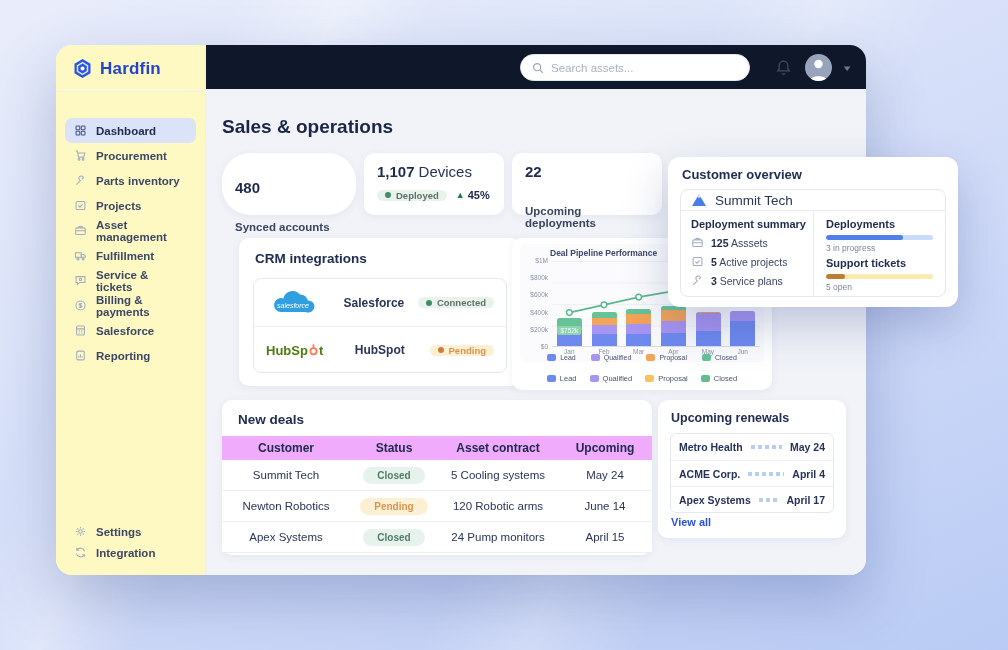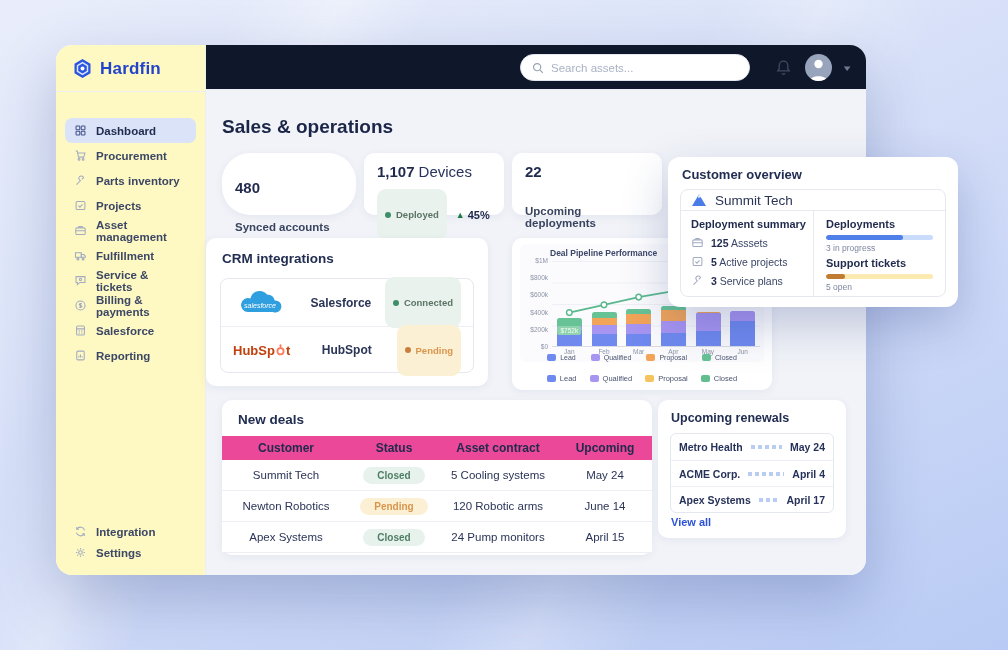--- a/index.html
+++ b/index.html
@@ -50,39 +50,39 @@
   .card{ background:#fff; border-radius:10px; box-shadow:0 2px 8px rgba(60,76,130,.07); position:absolute;}
 
   
   .stat1{ left:16px; top:63px; width:134px; height:62px; padding:26px 13px;border-radius:28px;}
   .stat2{ left:158px; top:63px; width:140px; height:62px; padding:10px 13px;}
   .stat3{ left:306px; top:63px; width:150px; height:62px; padding:10px 13px;}
   .stat-value{ font-size:15px; font-weight:bold; color:#1f2a4d;}
   .stat-suffix{ font-size:15px; color:#27335a; margin-left:4px; font-weight:400;}
   .stat-label{ font-size:11.5px; color:#39445f; margin-top:25px; font-weight:600;}
   .stat-badges{ display:flex; align-items:center; gap:9px; margin-top:8px;}
-  .pill{ display:inline-flex; align-items:center; gap:5px; border-radius:9px; padding:20px 8px; font-size:9.5px; font-weight:600;}
+  .pill{ display:inline-flex; align-items:center; gap:5px; border-radius:9px; padding:0 8px; font-size:9.5px; font-weight:600;}
   .pill-green{ background:#e9f2ec; color:#5b7466;}
   .pill-amber{ background:#fcf0d4; color:#d9954c;}
   .dot{ width:6px; height:6px; border-radius:50%;}
   .dot-green{ background:#3e8e68;}
   .dot-amber{ background:#c97e3f;}
   .trend{ font-size:11px; font-weight:bold; color:#20294a; display:flex; align-items:center; gap:3px;}
   .trend .up{ color:#1e7a45; font-size:9px;}
 
   
-  .crm{ left:0; top:148px; width:282px; height:148px;}
+  .crm{ left:33px; top:148px; width:282px; height:148px;}
   .card-title{ font-size:13.5px; font-weight:bold; color:#222d52;}
   .crm .card-title{ position:absolute; left:16px; top:13px;}
   .crm-box{ position:absolute; left:14px; right:14px; top:40px; bottom:13px; border:1px solid #e6e8ef; border-radius:8px;}
   .crm-row{ display:flex; align-items:center; height:47px; padding:0 12px; cursor:pointer;}
   .crm-row + .crm-row{ border-top:1px solid #eceef3;}
   .crm-logo{ width:64px; display:flex; align-items:center; justify-content:flex-start;}
   .crm-name{ flex:1; font-size:12px; font-weight:600; color:#2a3557; text-align:center;}
-  .hubspot-word{ font-size:13px; font-weight:bold; color:#c2410c; display:flex; align-items:center;}
+  .hubspot-word{ font-size:13px; font-weight:bold; color:#4d7c0f; display:flex; align-items:center;}
 
   
   .chartcard{ left:306px; top:148px; width:260px; height:152px;}
   .chart-img{ position:absolute; left:8px; right:8px; top:6px; height:118px; background:#fbfbfd; border-radius:6px;}
   .chart-title{ position:absolute; left:6px; top:4px; font-size:8.5px; font-weight:600; color:#3d4768;margin-left:24px;}
   .yticks{ position:absolute; left:0; top:14px; width:28px; height:92px; display:flex; flex-direction:column; justify-content:space-between;}
   .yticks div{ font-size:6.5px; color:#8b93a8; text-align:right; line-height:6px;}
   .plot{ position:absolute; left:32px; right:4px; top:17px; height:86px; display:flex;
     background:linear-gradient(to bottom,#eef0f5 1px,transparent 1px); background-size:100% 21.5px;
     border-bottom:1px solid #d9dce5;}
@@ -96,21 +96,21 @@
   .legend-inner{ position:absolute; left:0; right:0; bottom:1px; display:flex; justify-content:center; gap:15px;}
   .legend-outer{ position:absolute; left:0; right:0; bottom:7px; display:flex; justify-content:center; gap:13px;}
   .lg-item{ display:flex; align-items:center; gap:4px; font-size:7px; color:#4a5470;}
   .legend-outer .lg-item{ font-size:7.5px;}
   .lg-swatch{ width:9px; height:7px; border-radius:2px; display:inline-block;}
 
   
   .deals{ left:16px; top:310px; width:430px; height:155px;}
   .deals .card-title{ position:absolute; left:16px; top:12px;}
   .deals-table{ position:absolute; left:0; right:0; top:36px;}
-  .deals-hrow{ display:flex; background:#ec4899; height:24px; align-items:center;}
+  .deals-hrow{ display:flex; background:#f0abfc; height:24px; align-items:center;}
   .deals-hcell{ font-size:12px; font-weight:bold; color:#202b4e; text-align:center;}
   .deals-row{ display:flex; height:31px; align-items:center; border-bottom:1px solid #edeff4; cursor:pointer; background:#fff;}
   .deals-cell{ font-size:11.5px; color:#2a3457; text-align:center; font-weight:400;}
   .c0{width:128px;} .c1{width:88px;} .c2{width:120px;} .c3{width:94px;}
   .table-pill{ display:inline-block; border-radius:10px; padding:3px 14px; font-size:10px; font-weight:600;}
   .tp-green{ background:#e7f2ec; color:#4e7d65;}
   .tp-amber{ background:#fcf0d4; color:#d9954c;}
 
   
   .renewals{ left:452px; top:310px; width:188px; height:138px;}
@@ -257,34 +257,34 @@
             </svg>
           </span>
         <span>Reporting</span>
       </div>
     </div>
 
     <div class="sidebar-footer">
       <div class="nav-item">
         <span class="ic">
             <svg width="13" height="13" viewBox="0 0 16 16" fill="none" stroke="#a3abc2" stroke-width="1.3">
+              <circle cx="8" cy="8" r="2.2"></circle>
+              <path d="M8 2.4v1.8M8 11.8v1.8M2.4 8h1.8M11.8 8h1.8M4 4l1.3 1.3M10.7 10.7 12 12M12 4l-1.3 1.3M5.3 10.7 4 12"></path>
+            </svg>
+          </span>
+        <span>Settings</span>
+      </div>
+      <div class="nav-item">
+        <span class="ic">
+            <svg width="13" height="13" viewBox="0 0 16 16" fill="none" stroke="#a3abc2" stroke-width="1.3">
               <path d="M13 6.5A5.2 5.2 0 0 0 3.6 5M3 9.5A5.2 5.2 0 0 0 12.4 11"></path>
               <path d="M3.4 2.6v2.6H6M12.6 13.4v-2.6H10"></path>
             </svg>
           </span>
         <span>Integration</span>
-      </div>
-      <div class="nav-item">
-        <span class="ic">
-            <svg width="13" height="13" viewBox="0 0 16 16" fill="none" stroke="#a3abc2" stroke-width="1.3">
-              <circle cx="8" cy="8" r="2.2"></circle>
-              <path d="M8 2.4v1.8M8 11.8v1.8M2.4 8h1.8M11.8 8h1.8M4 4l1.3 1.3M10.7 10.7 12 12M12 4l-1.3 1.3M5.3 10.7 4 12"></path>
-            </svg>
-          </span>
-        <span>Settings</span>
       </div>
     </div>
   </div>
 
   <div class="topbar">
     <div class="search">
       <span class="ic">
           <svg width="12" height="12" viewBox="0 0 14 14" fill="none" stroke="#9aa3b6" stroke-width="1.4">
             <circle cx="6" cy="6" r="4.2"></circle>
             <path d="M9.2 9.2 12.6 12.6"></path>

